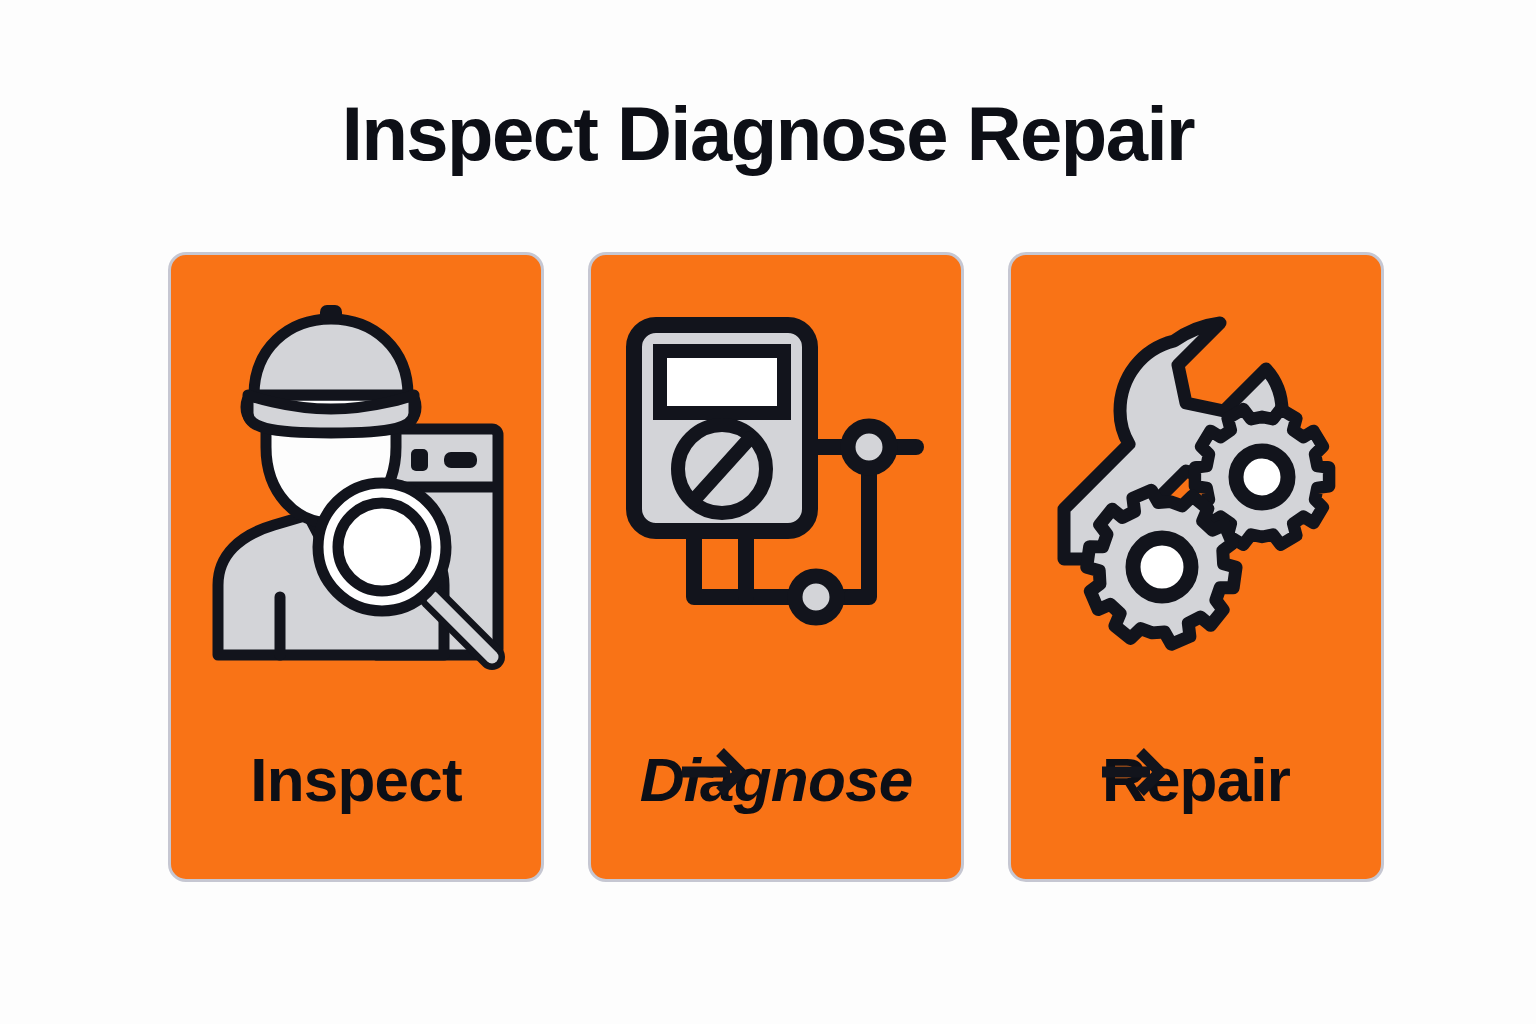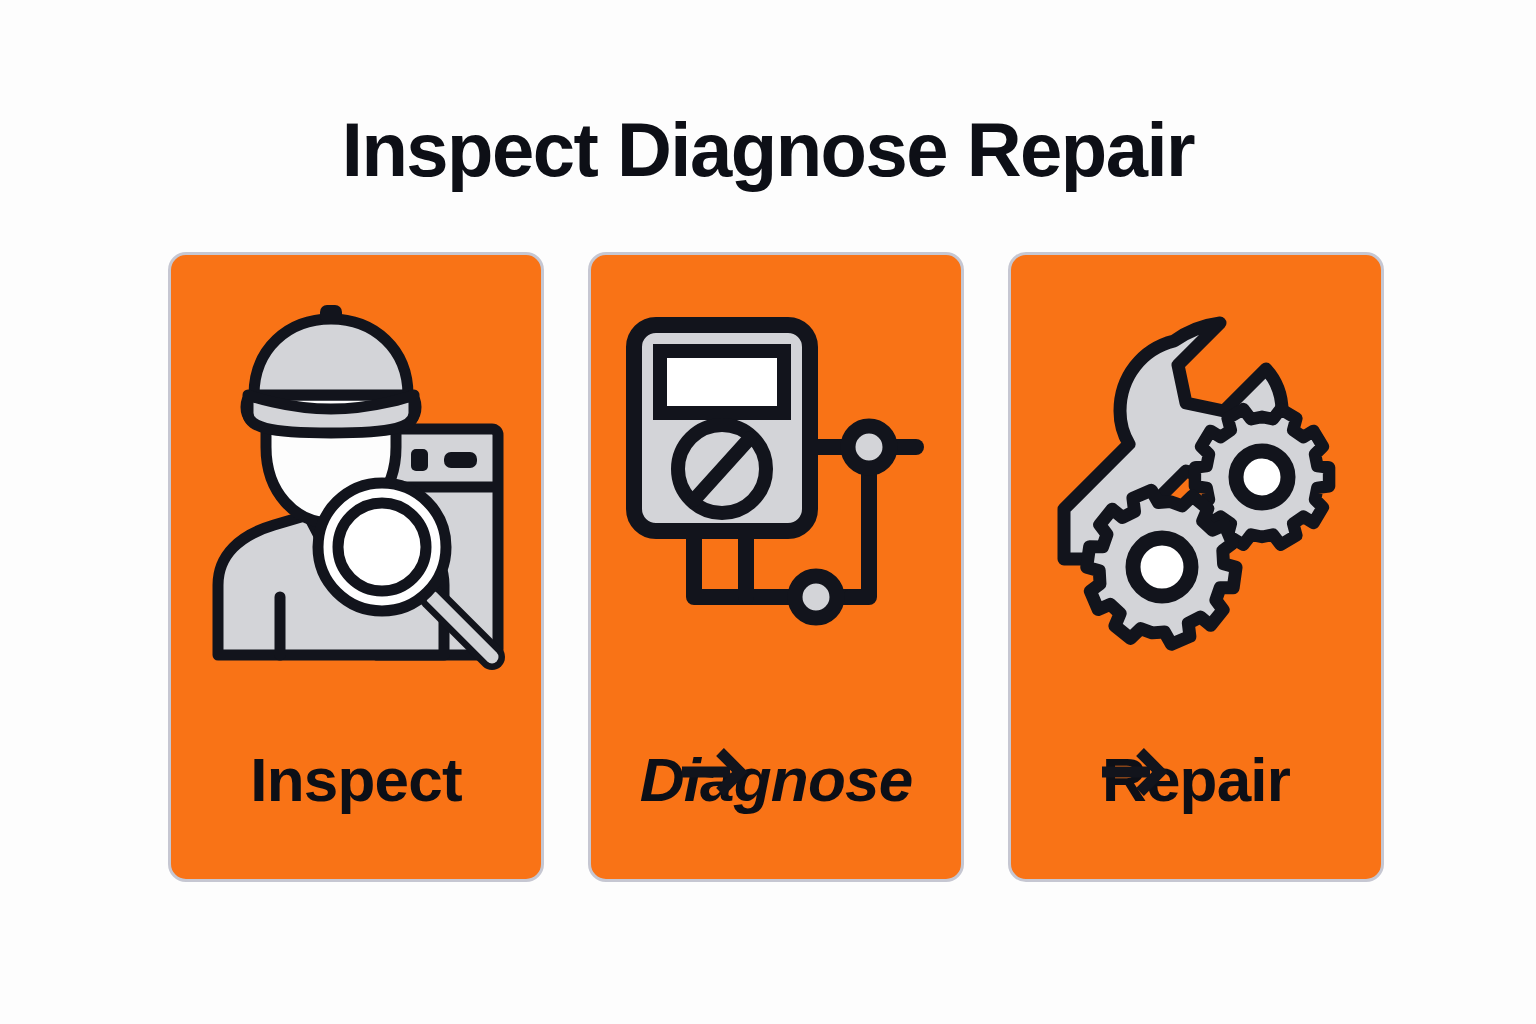--- a/index.html
+++ b/index.html
@@ -15,21 +15,21 @@
     width: 1536px;
     height: 1024px;
     background: #fdfdfd;
     overflow: hidden;
   }
 
   
   #page-title {
     position: absolute;
     left: 0;
-    top: 112px;
+    top: 96px;
     width: 1536px;
     text-align: center;
     font-size: 76px;
     font-weight: 700;
     letter-spacing: -1.5px;
     color: #0d0f16;
     line-height: 1;
     white-space: nowrap;
   }
 

